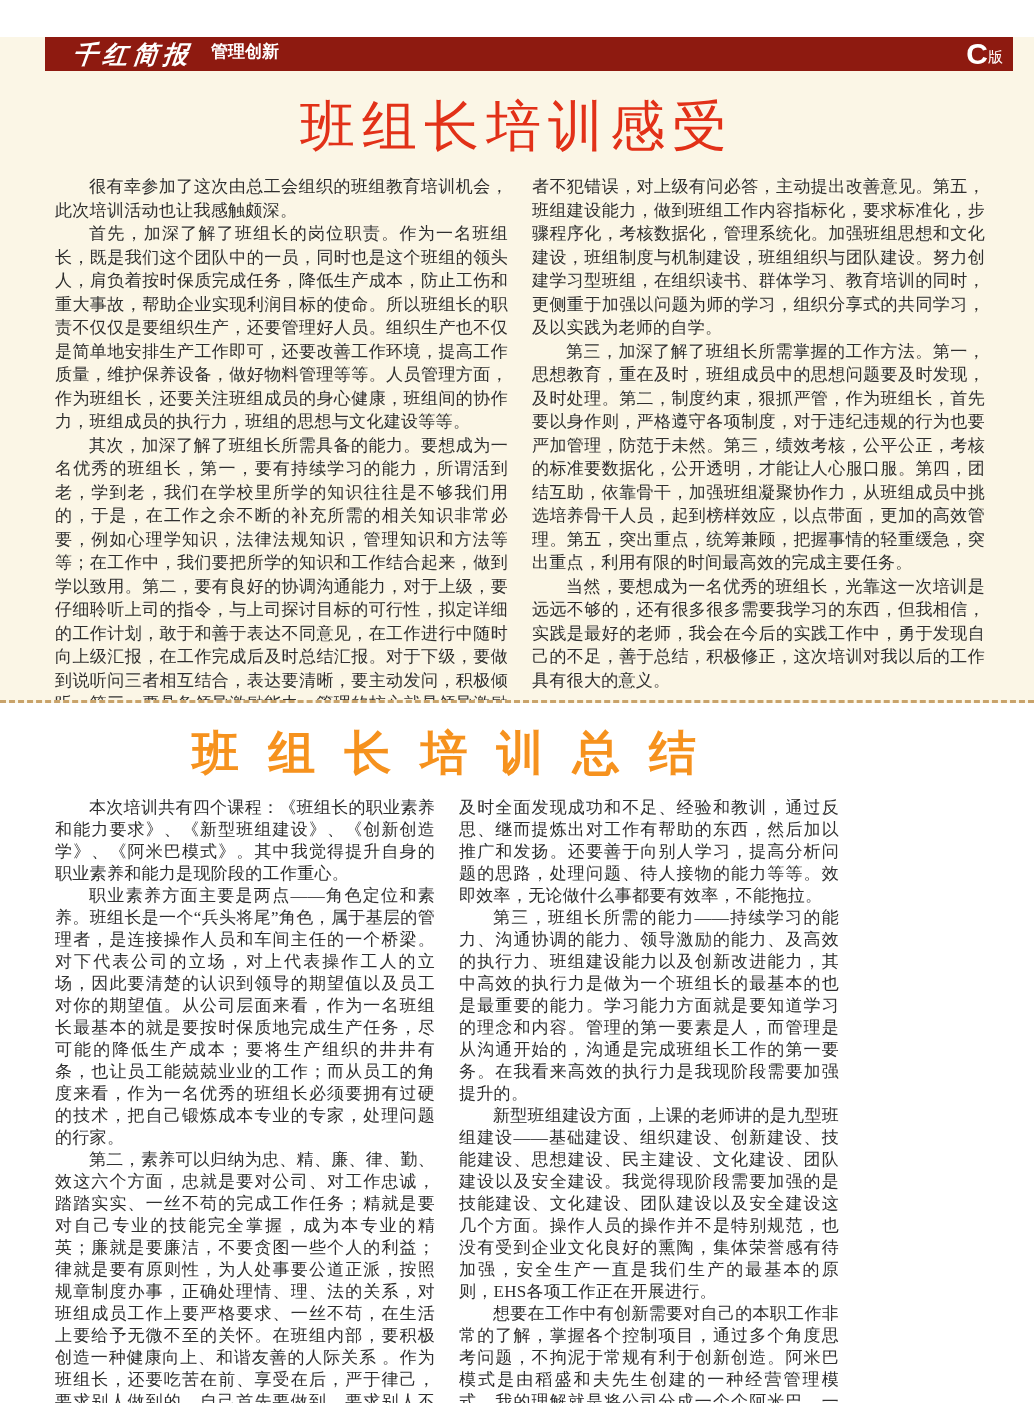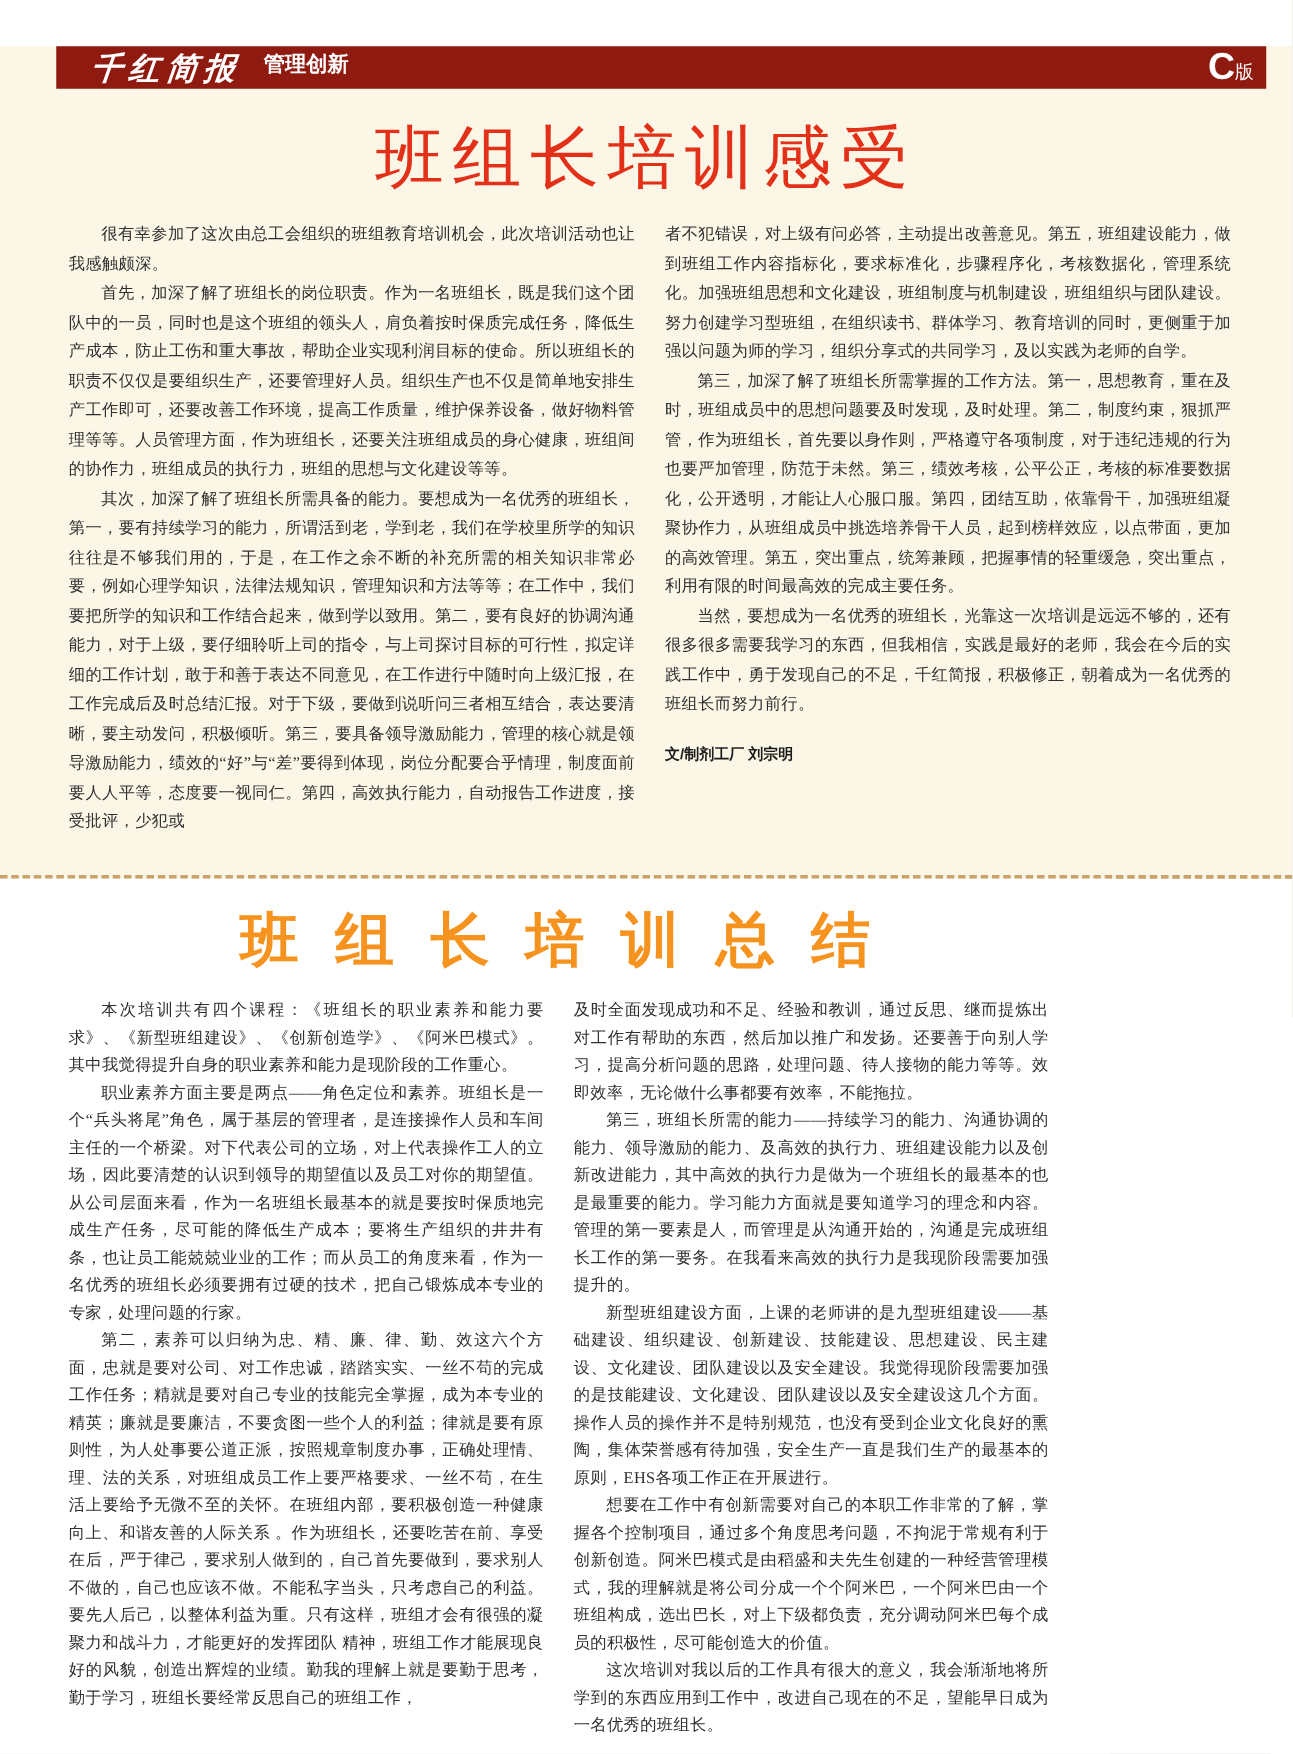--- a/index.html
+++ b/index.html
@@ -78,21 +78,21 @@
   }
   
   .columns{
     display:flex;
     gap:24px;
     padding:0 49px 0 55px;
   }
   .col{flex:1 1 0;min-width:0;}
   .body-para{
     margin:0;
-    font-size:13px;
+    font-size:17px;
     color:#2f2f2f;
     text-align:justify;
     text-indent:2em;
     letter-spacing:0.3px;
   }
   .top-section .body-para{line-height:23.5px;}
   .bottom-section .body-para{line-height:22px;}
   .no-indent{text-indent:0;}
   .byline{
     margin-top:20px;
@@ -128,21 +128,21 @@
         <div>
             <p class="body-para">很有幸参加了这次由总工会组织的班组教育培训机会，此次培训活动也让我感触颇深。</p>
             <p class="body-para">首先，加深了解了班组长的岗位职责。作为一名班组长，既是我们这个团队中的一员，同时也是这个班组的领头人，肩负着按时保质完成任务，降低生产成本，防止工伤和重大事故，帮助企业实现利润目标的使命。所以班组长的职责不仅仅是要组织生产，还要管理好人员。组织生产也不仅是简单地安排生产工作即可，还要改善工作环境，提高工作质量，维护保养设备，做好物料管理等等。人员管理方面，作为班组长，还要关注班组成员的身心健康，班组间的协作力，班组成员的执行力，班组的思想与文化建设等等。</p>
             <p class="body-para">其次，加深了解了班组长所需具备的能力。要想成为一名优秀的班组长，第一，要有持续学习的能力，所谓活到老，学到老，我们在学校里所学的知识往往是不够我们用的，于是，在工作之余不断的补充所需的相关知识非常必要，例如心理学知识，法律法规知识，管理知识和方法等等；在工作中，我们要把所学的知识和工作结合起来，做到学以致用。第二，要有良好的协调沟通能力，对于上级，要仔细聆听上司的指令，与上司探讨目标的可行性，拟定详细的工作计划，敢于和善于表达不同意见，在工作进行中随时向上级汇报，在工作完成后及时总结汇报。对于下级，要做到说听问三者相互结合，表达要清晰，要主动发问，积极倾听。第三，要具备领导激励能力，管理的核心就是领导激励能力，绩效的“好”与“差”要得到体现，岗位分配要合乎情理，制度面前要人人平等，态度要一视同仁。第四，高效执行能力，自动报告工作进度，接受批评，少犯或</p>
           </div>
       </div>
       <div class="col">
         <div>
             <p class="body-para no-indent">者不犯错误，对上级有问必答，主动提出改善意见。第五，班组建设能力，做到班组工作内容指标化，要求标准化，步骤程序化，考核数据化，管理系统化。加强班组思想和文化建设，班组制度与机制建设，班组组织与团队建设。努力创建学习型班组，在组织读书、群体学习、教育培训的同时，更侧重于加强以问题为师的学习，组织分享式的共同学习，及以实践为老师的自学。</p>
             <p class="body-para">第三，加深了解了班组长所需掌握的工作方法。第一，思想教育，重在及时，班组成员中的思想问题要及时发现，及时处理。第二，制度约束，狠抓严管，作为班组长，首先要以身作则，严格遵守各项制度，对于违纪违规的行为也要严加管理，防范于未然。第三，绩效考核，公平公正，考核的标准要数据化，公开透明，才能让人心服口服。第四，团结互助，依靠骨干，加强班组凝聚协作力，从班组成员中挑选培养骨干人员，起到榜样效应，以点带面，更加的高效管理。第五，突出重点，统筹兼顾，把握事情的轻重缓急，突出重点，利用有限的时间最高效的完成主要任务。</p>
-            <p class="body-para">当然，要想成为一名优秀的班组长，光靠这一次培训是远远不够的，还有很多很多需要我学习的东西，但我相信，实践是最好的老师，我会在今后的实践工作中，勇于发现自己的不足，千红简报，积极修正，朝着成为一名优秀的班组长而努力前行。</p>
+            <p class="body-para">当然，要想成为一名优秀的班组长，光靠这一次培训是远远不够的，还有很多很多需要我学习的东西，但我相信，实践是最好的老师，我会在今后的实践工作中，勇于发现自己的不足，善于总结，积极修正，这次培训对我以后的工作具有很大的意义。</p>
           </div>
         <div class="byline">文/制剂工厂 刘宗明</div>
       </div>
     </div>
   </div>
 
   <div class="bottom-section">
     <h1 class="title-bottom">班组长培训总结</h1>
 
     <div class="columns">

